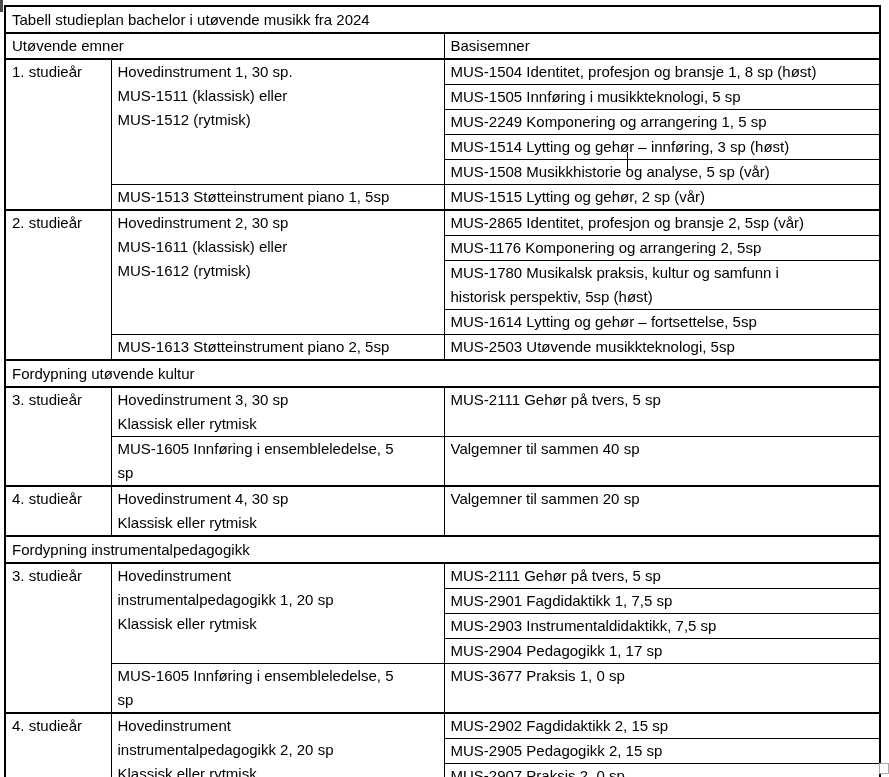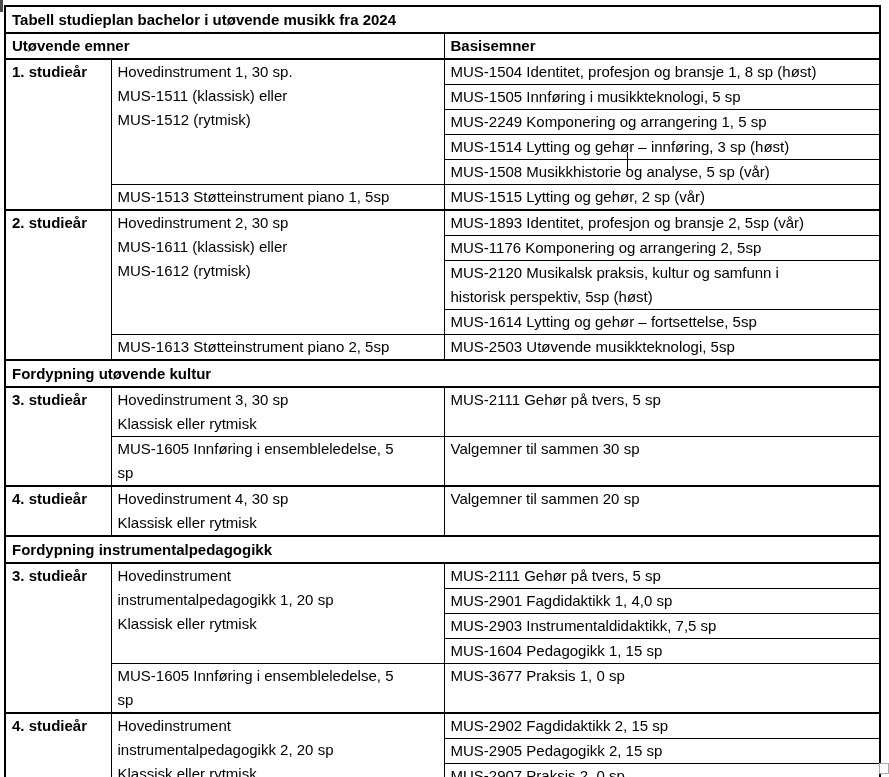--- a/index.html
+++ b/index.html
@@ -13,21 +13,21 @@
     border:2px solid #000;
   }
   col.c1{width:106px}
   col.c2{width:333px}
   col.c3{width:436px}
   td{
     border:1px solid #000;
     padding:0 6px;vertical-align:top;
     font-size:15px;line-height:24px;overflow:hidden;
   }
-  .b{font-weight:bold}
+  .b{font-weight:normal}
   .ml{white-space:pre-line}
   tr.mt > td{border-top-width:2px}          
   tr.sect > td{border-top-width:2px;border-bottom-width:2px}
   tr.h25{height:25px} tr.h26{height:26px} tr.h24{height:24px}
   tr.h41{height:41px} tr.h48{height:48px} tr.h49{height:49px}
   tr.title-row td, tr.sect td{line-height:25px}
   .caret{
     position:absolute;left:627px;top:152px;width:1px;height:19px;
     background:#000;
   }
@@ -83,27 +83,27 @@
   <tr class="h24">
     <td>MUS-1513 Støtteinstrument piano 1, 5sp</td>
     <td>MUS-1515 Lytting og gehør, 2 sp (vår)</td>
   </tr>
 
   <tr class="h24 mt">
     <td rowspan="5" class="b">2. studieår</td>
     <td rowspan="4" class="ml">Hovedinstrument 2, 30 sp
 MUS-1611 (klassisk) eller
 MUS-1612 (rytmisk)</td>
-    <td>MUS-1893 Identitet, profesjon og bransje 2, 5sp (vår)</td>
+    <td>MUS-2865 Identitet, profesjon og bransje 2, 5sp (vår)</td>
   </tr>
   <tr class="h24">
         <td>MUS-1176 Komponering og arrangering 2, 5sp</td>
       </tr>
   <tr class="h48">
-        <td class="ml">MUS-2120 Musikalsk praksis, kultur og samfunn i
+        <td class="ml">MUS-1780 Musikalsk praksis, kultur og samfunn i
 historisk perspektiv, 5sp (høst)</td>
       </tr>
   <tr class="h24">
         <td>MUS-1614 Lytting og gehør – fortsettelse, 5sp</td>
       </tr>
   <tr class="h24">
     <td>MUS-1613 Støtteinstrument piano 2, 5sp</td>
     <td>MUS-2503 Utøvende musikkteknologi, 5sp</td>
   </tr>
 
@@ -113,21 +113,21 @@
 
   <tr class="h48 mt">
     <td rowspan="2" class="b">3. studieår</td>
     <td class="ml">Hovedinstrument 3, 30 sp
 Klassisk eller rytmisk</td>
     <td>MUS-2111 Gehør på tvers, 5 sp</td>
   </tr>
   <tr class="h49">
     <td class="ml">MUS-1605 Innføring i ensembleledelse, 5
 sp</td>
-    <td>Valgemner til sammen 30 sp</td>
+    <td>Valgemner til sammen 40 sp</td>
   </tr>
 
   <tr class="h48 mt">
     <td class="b">4. studieår</td>
     <td class="ml">Hovedinstrument 4, 30 sp
 Klassisk eller rytmisk</td>
     <td>Valgemner til sammen 20 sp</td>
   </tr>
 
   <tr class="h25 sect">
@@ -135,27 +135,27 @@
   </tr>
 
   <tr class="h24 mt">
     <td rowspan="5" class="b">3. studieår</td>
     <td rowspan="4" class="ml">Hovedinstrument
 instrumentalpedagogikk 1, 20 sp
 Klassisk eller rytmisk</td>
     <td>MUS-2111 Gehør på tvers, 5 sp</td>
   </tr>
   <tr class="h24">
-        <td>MUS-2901 Fagdidaktikk 1, 4,0 sp</td>
+        <td>MUS-2901 Fagdidaktikk 1, 7,5 sp</td>
       </tr>
   <tr class="h24">
         <td>MUS-2903 Instrumentaldidaktikk, 7,5 sp</td>
       </tr>
   <tr class="h24">
-        <td>MUS-1604 Pedagogikk 1, 15 sp</td>
+        <td>MUS-2904 Pedagogikk 1, 17 sp</td>
       </tr>
   <tr class="h41">
     <td class="ml">MUS-1605 Innføring i ensembleledelse, 5
 sp</td>
     <td>MUS-3677 Praksis 1, 0 sp</td>
   </tr>
 
   <tr class="h24 mt">
     <td rowspan="4" class="b">4. studieår</td>
     <td rowspan="4" class="ml">Hovedinstrument

